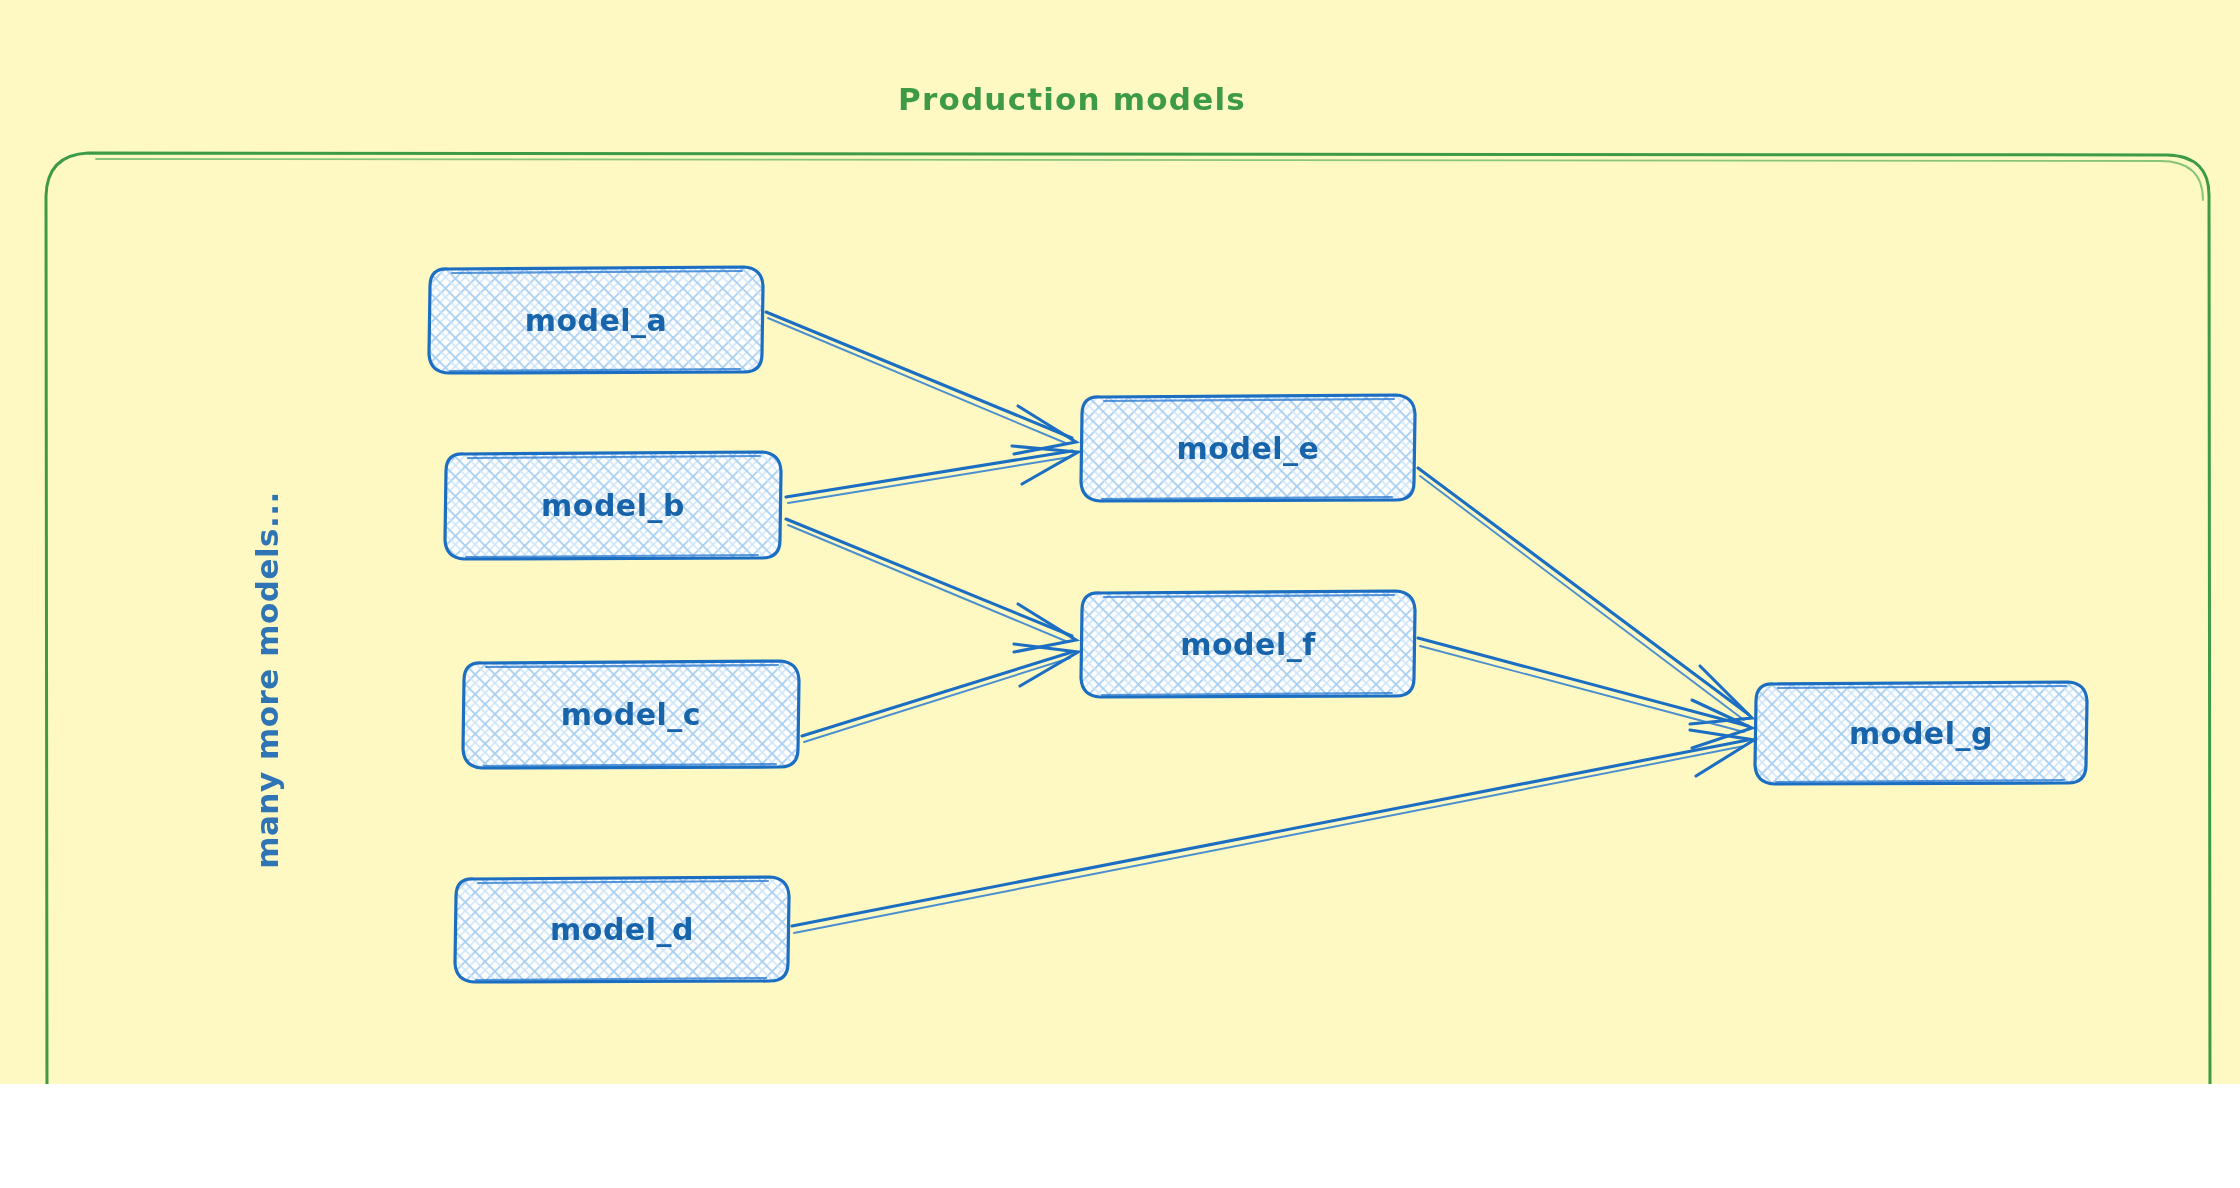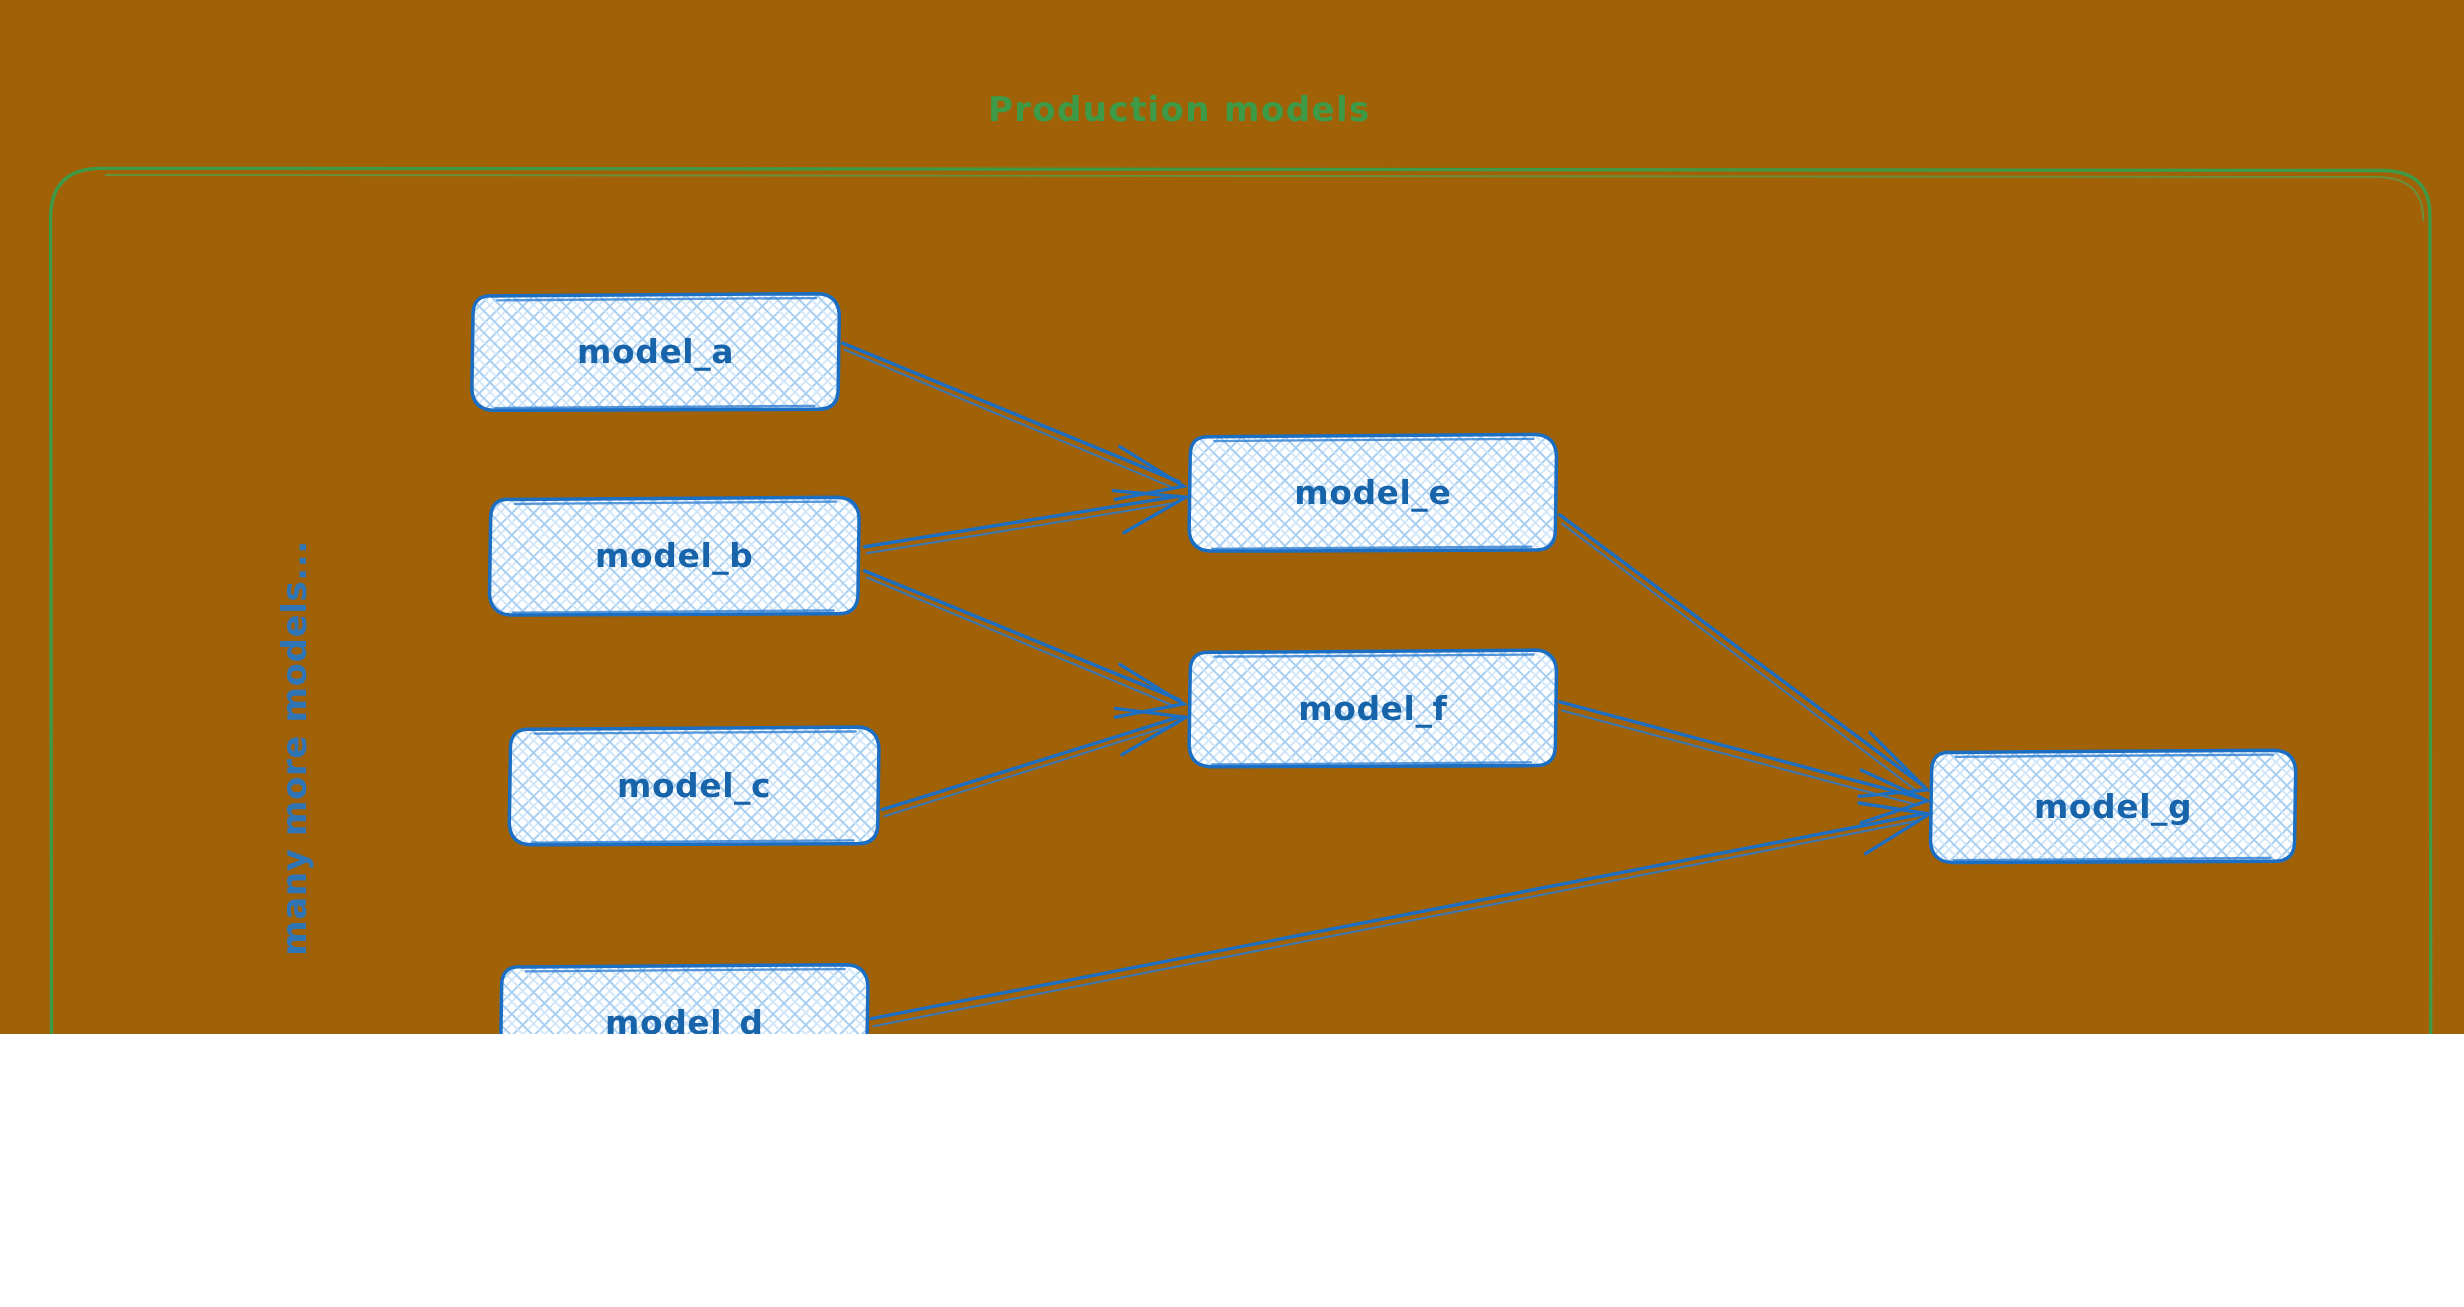--- a/index.html
+++ b/index.html
@@ -7,22 +7,22 @@
     margin: 0;
     padding: 0;
     background: #ffffff;
   }
   body {
     font-family: "DejaVu Sans", sans-serif;
   }
   #stage {
     position: relative;
     width: 2240px;
-    height: 940px;
-    background: #a16207;
+    height: 1084px;
+    background: #fef9c3;
     overflow: hidden;
   }
   #diagram-svg {
     position: absolute;
     left: 0;
     top: 0;
     width: 2240px;
     height: 1188px;
   }
   .hand-label {

